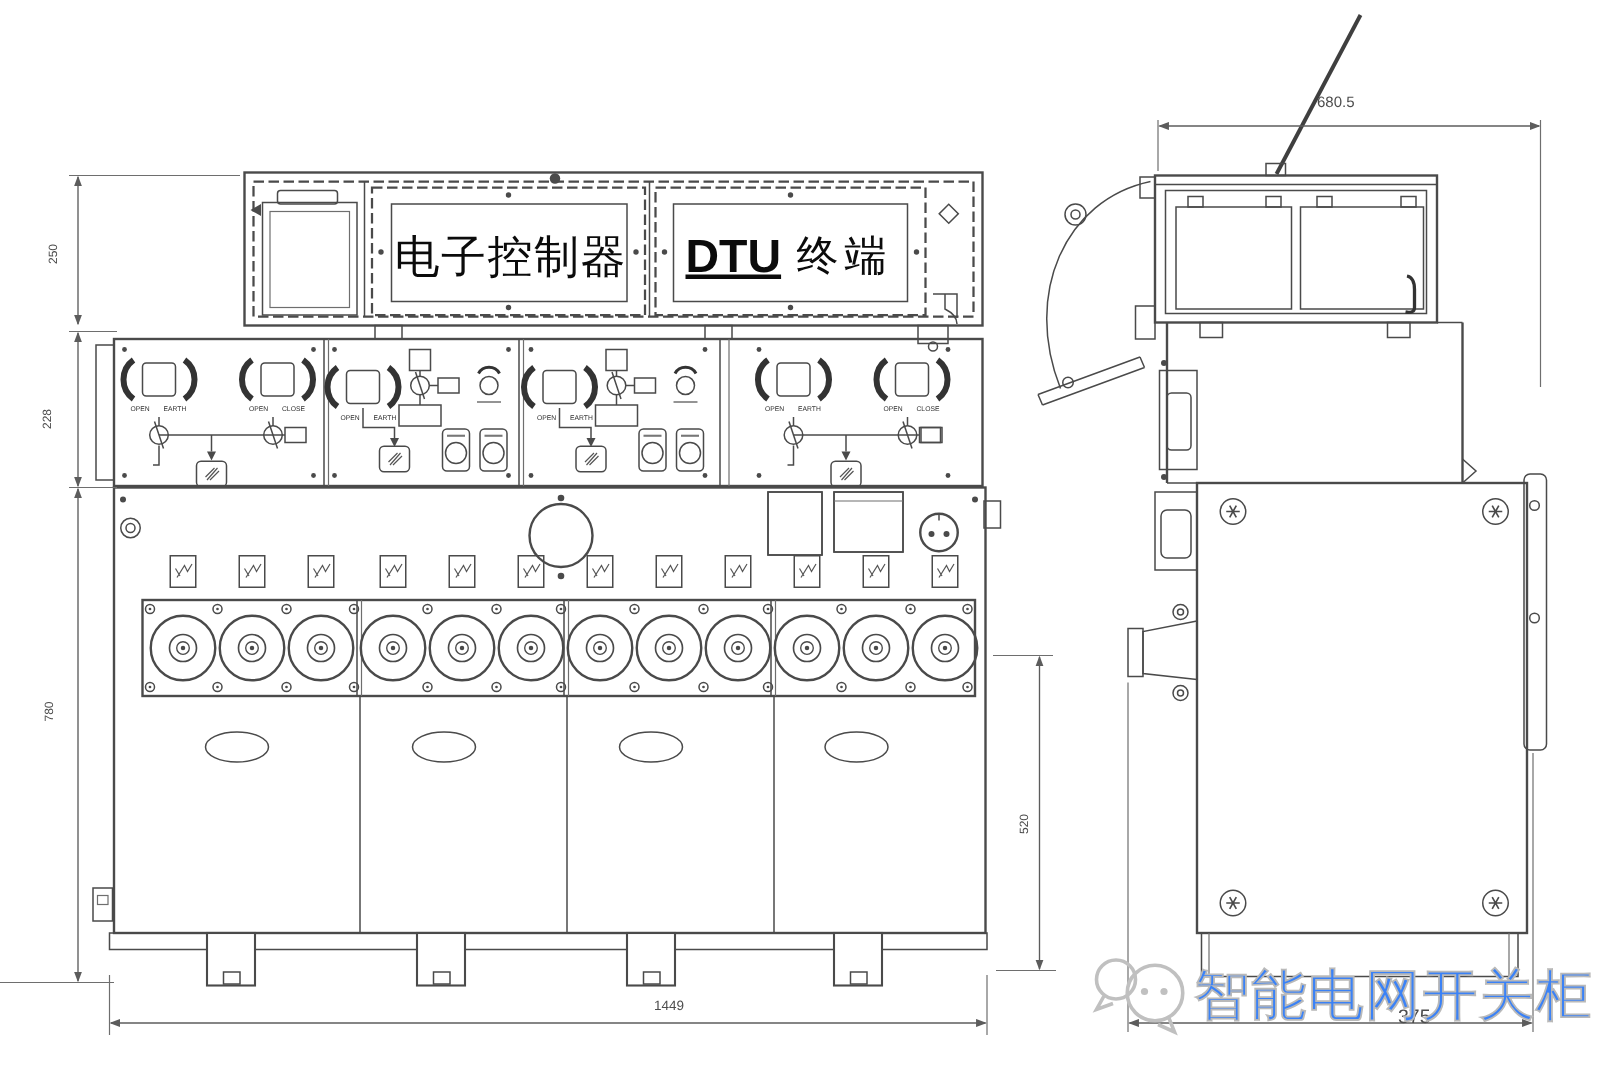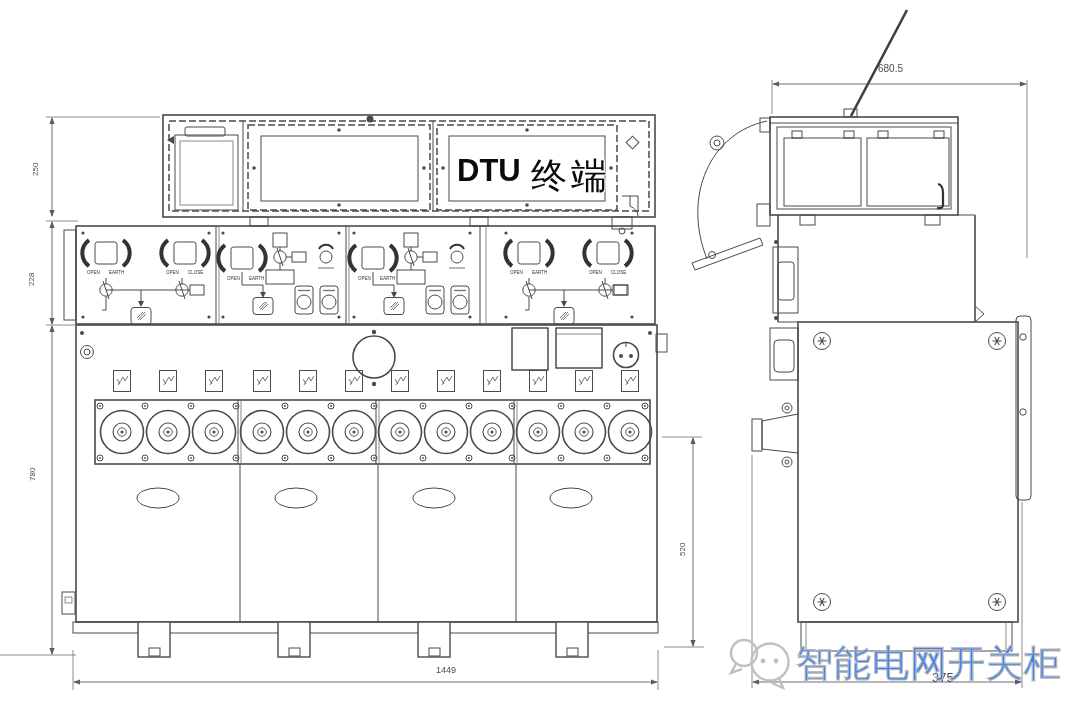--- a/index.html
+++ b/index.html
@@ -418,23 +418,24 @@
     <circle cx="744" cy="653" r="13" class="wmln"></circle>
     <path d="M736,664 l-5,9 l11,-4" class="wmln" stroke-width="2"></path>
     <circle cx="770" cy="662" r="18.5" class="wmln"></circle>
     <path d="M779,678 l4,10 l-11,-5" class="wmln" stroke-width="2"></path>
     <circle cx="763" cy="661" r="2.4" fill="#c0c0c0"></circle>
     <circle cx="776" cy="661" r="2.4" fill="#c0c0c0"></circle>
   </g>
 </svg>
 
 
-
-<span class="t" style="left:457px;top:153px;font-size:31px;font-weight:600;color:#0b0b0b;text-shadow:1px 1px 0 #fff,-1px -1px 0 #fff;">DTU</span>
-<span class="t cjk" style="left:531px;top:152px;font-size:36px;letter-spacing:4px;">终端</span>
+<span class="t cjk" style="left:263px;top:151px;font-size:30px;letter-spacing:1px;">电子控制器</span>
+
+<span class="t" style="left:457px;top:153px;font-size:31px;font-weight:600;color:#0b0b0b;text-shadow:1px 1px 0 #fff,-1px -1px 0 #fff;text-decoration:underline;">DTU</span>
+<span class="t cjk" style="left:531px;top:152px;font-size:28px;letter-spacing:4px;">终端</span>
 
 <span class="t dimtxt rot" style="left:31px;top:176px;font-size:8px;">250</span>
 <span class="t dimtxt rot" style="left:27px;top:286px;font-size:8px;">228</span>
 <span class="t dimtxt rot" style="left:28px;top:481px;font-size:8px;">780</span>
 <span class="t dimtxt" style="left:436px;top:665px;font-size:9px;">1449</span>
 <span class="t dimtxt" style="left:878px;top:63px;font-size:10px;text-align:center;">680.5</span>
 <span class="t dimtxt rot" style="left:678px;top:556px;font-size:8px;">520</span>
 <span class="t dimtxt" style="left:919px;top:670px;font-size:13px;padding-left:13px;">375</span>
 
 <span class="t knoblbl" style="left:87px;top:270px;">OPEN</span>

